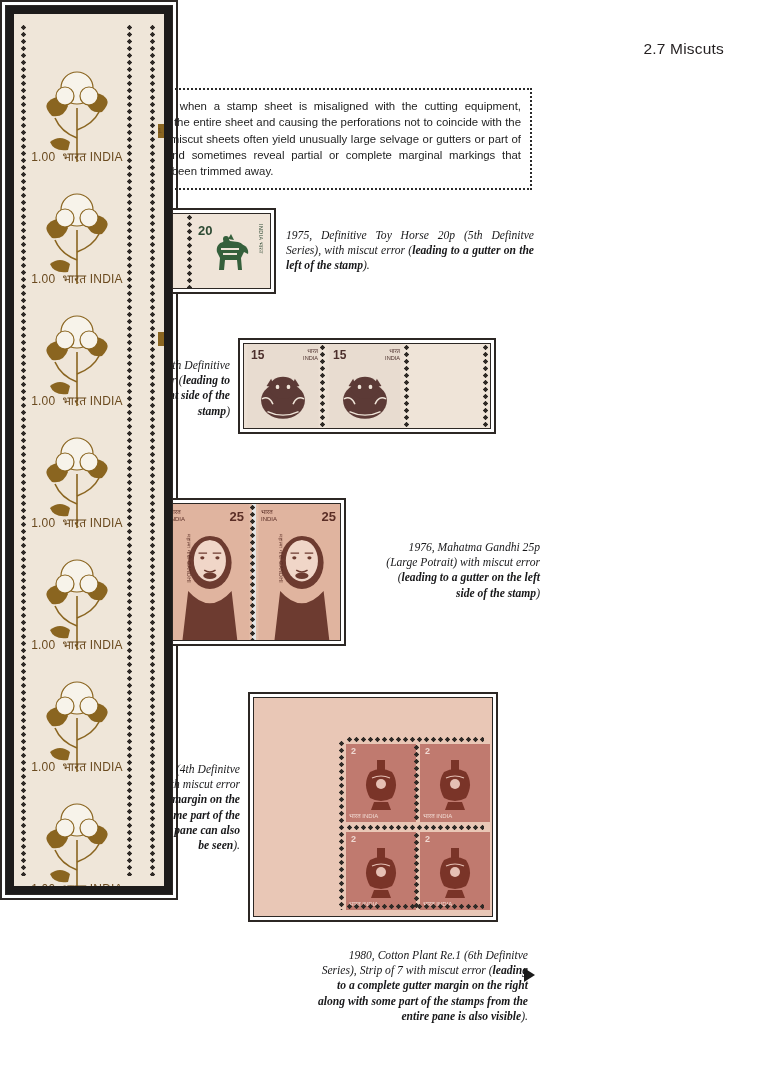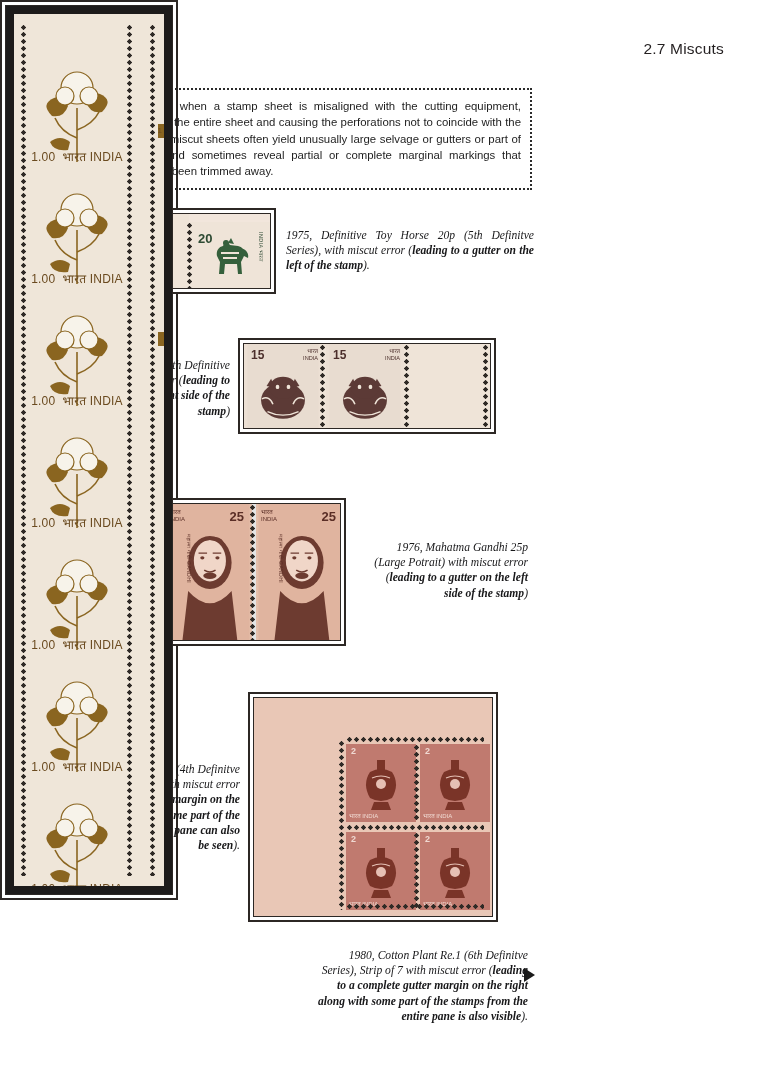--- a/index.html
+++ b/index.html
@@ -82,21 +82,21 @@
     font-style: italic;
     font-size: 11.6px;
     line-height: 15.2px;
     color: #18181a;
   }
   .caption b { font-weight: bold; font-style: italic; }
 
   
   #plate-horse { left: 80px; top: 208px; width: 196px; height: 86px; }
   #plate-horse .gutter { position: absolute; left: 0; top: 0; bottom: 0; width: 56%; }
-  #plate-horse .stamp  { position: absolute; right: 0; top: 8px; bottom: 0; width: 44%; }
+  #plate-horse .stamp  { position: absolute; right: 0; top: 0; bottom: 0; width: 44%; }
   .horse-figure {
     position: absolute; left: 50%; top: 52%;
     transform: translate(-50%,-50%);
     width: 46px; height: 44px;
   }
   .denom {
     position: absolute;
     font-family: "Liberation Sans", sans-serif;
     font-weight: bold;
     color: #2d4a33;
@@ -318,21 +318,21 @@
       <div class="denom" style="right:5px; top:5px; font-size:13px; padding:0 3px; color:#5a2e26; background:#e0b49f;">25</div>
       <div style="position:absolute; left:5px; top:5px; font-family:'Liberation Sans',sans-serif; font-size:6px; color:#5a2e26; line-height:7.4px;">
         <div>भारत</div>
         <div>INDIA</div>
       </div>
       <div class="vert-text" style="left:22px; top:30px; font-size:5px; color:#5a2e26;">महात्मा गांधी GANDHI</div>
     </div>
   </div>
 </div>
 
-<div class="caption" style="left:368px; top:540px; width:160px; text-align:right;">
+<div class="caption" style="left:380px; top:540px; width:160px; text-align:right;">
   <span>1976, Mahatma Gandhi 25p (Large Potrait) with miscut error (</span><b>leading to a gutter on the left side of the stamp</b><span>)</span>
 </div>
 
 <div class="plate" id="plate-bidri">
   <div class="plate-inner paper-salmon">
 
     <div style="position:absolute; left:0; top:0; bottom:0; width:86px;" class="paper-salmon"></div>
     <div class="perf-v perf-dots-dark" style="left:84px; top:42px; bottom:6px;"></div>
     <div style="position:absolute; left:92px; right:8px; top:38px; height:7px;
                 background-image:radial-gradient(circle at 3.5px 3.5px, #2f2a26 2.0px, rgba(0,0,0,0) 2.3px);

